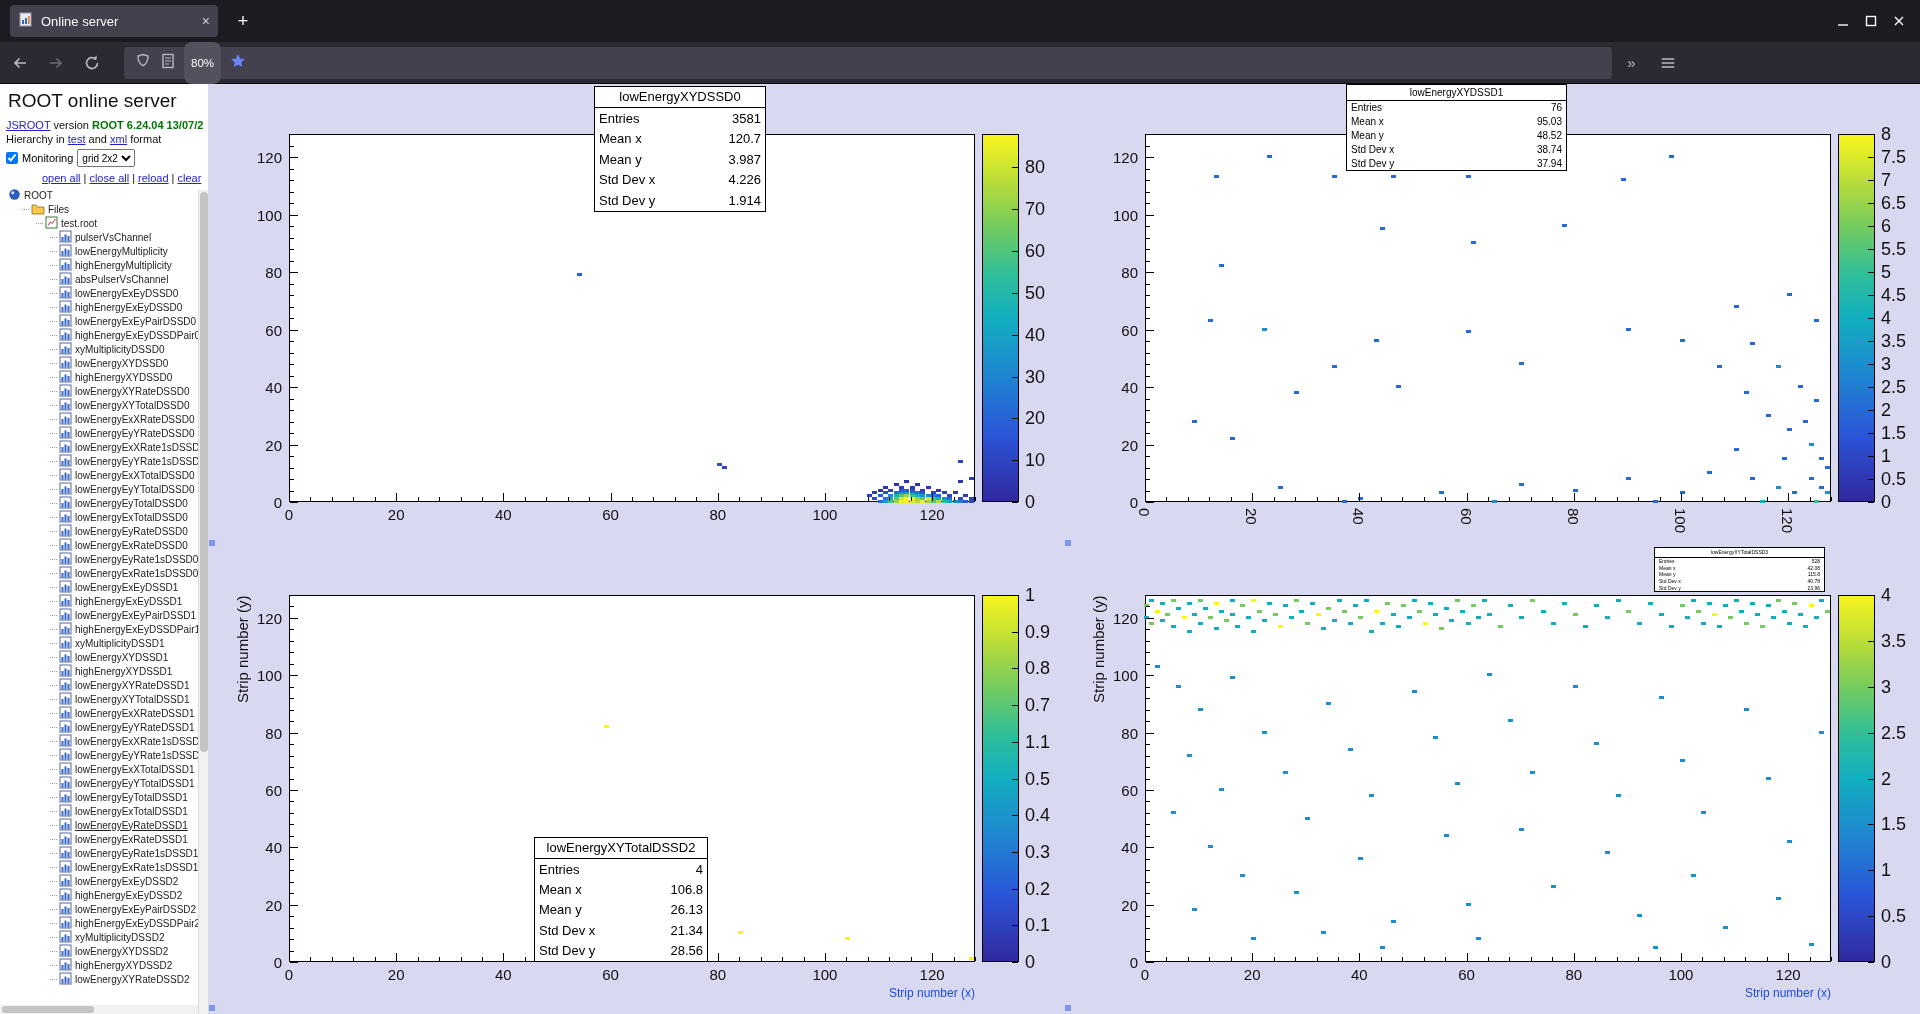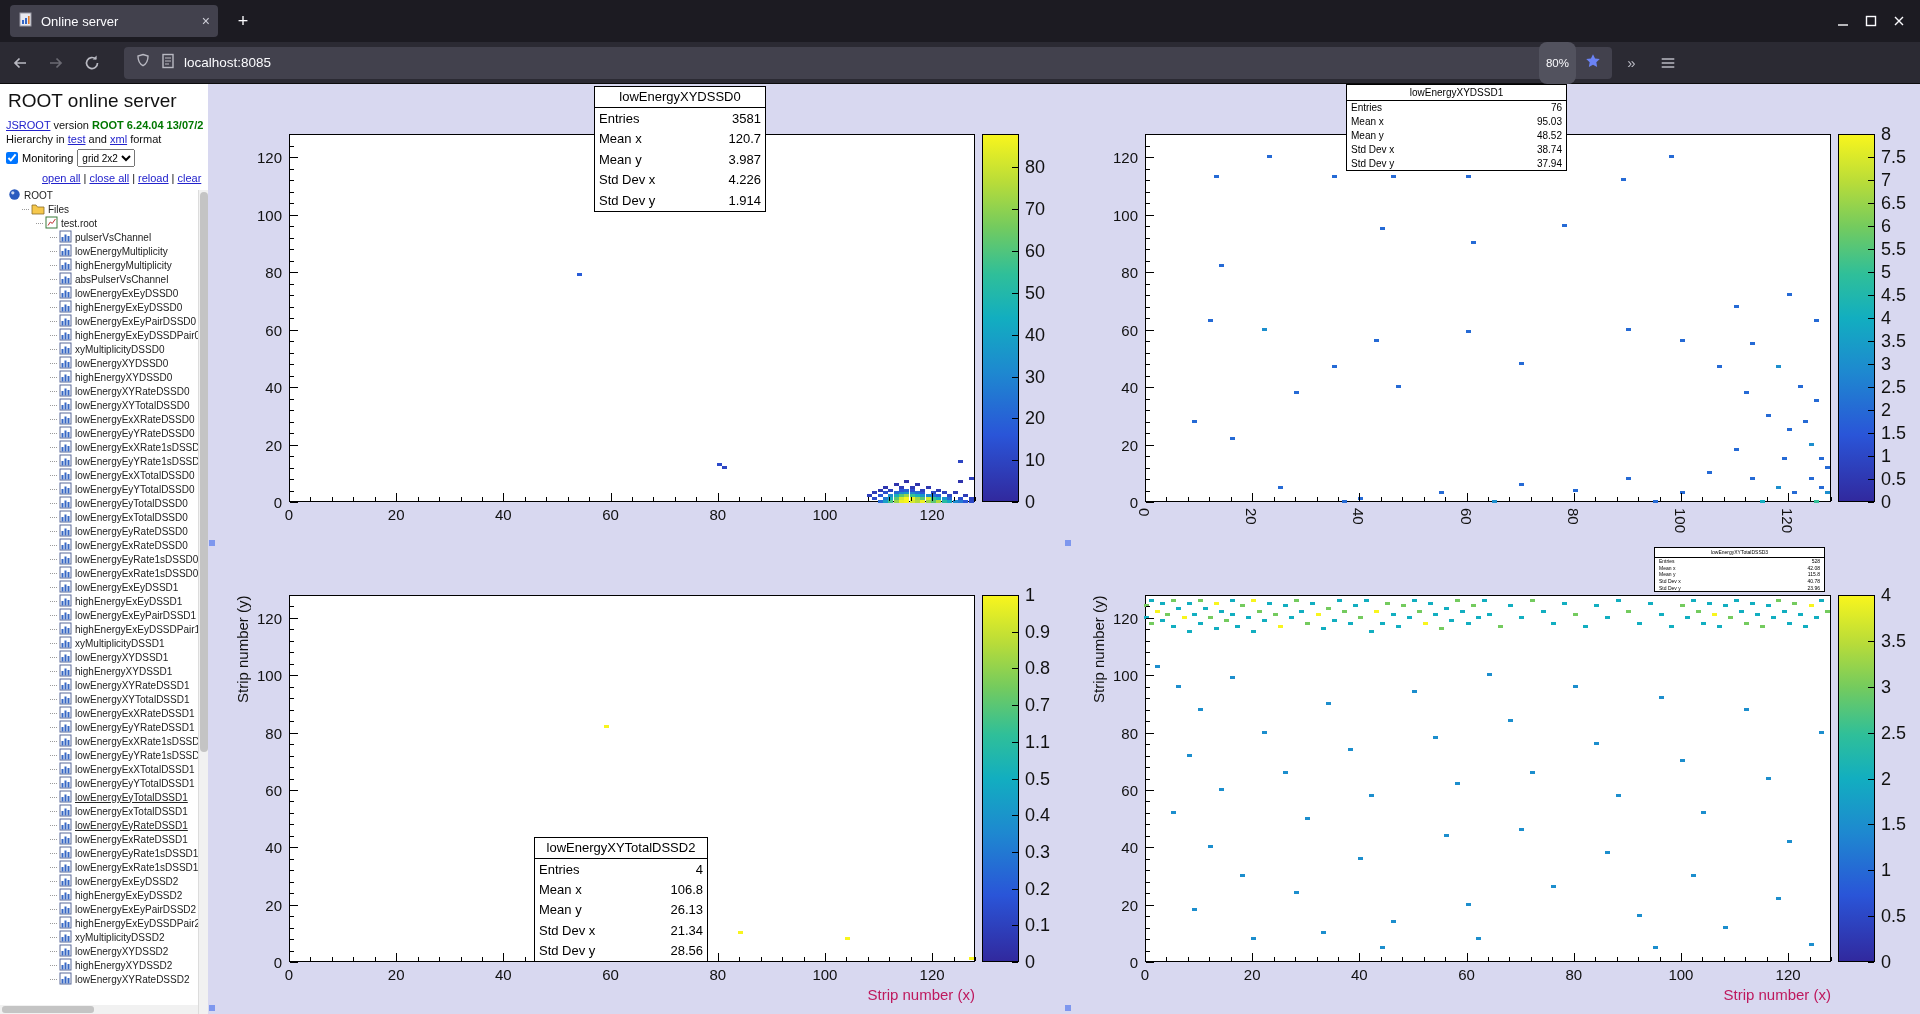--- a/index.html
+++ b/index.html
@@ -42,21 +42,21 @@
   .hsb{position:absolute;left:0;bottom:0;width:198px;height:9px;background:#f1f1f1;}
   .hsb .thumb{position:absolute;top:1px;left:2px;height:7px;width:92px;background:#c4c4c4;border-radius:3px;}
   
   .main{position:absolute;left:208px;top:84px;width:1712px;height:930px;background:#d8d8f0;}
   .pad{position:absolute;width:856px;height:465px;overflow:visible;}
   .frame{position:absolute;background:#fff;border:1px solid #000;box-sizing:border-box;}
   .tick{position:absolute;background:#000;}
   .xlab{position:absolute;width:44px;text-align:center;font-size:15px;color:#111;}
   .ylab{position:absolute;width:46px;text-align:right;font-size:15px;color:#111;}
   .vxlab{position:absolute;font-size:15px;color:#111;white-space:nowrap;transform-origin:0 0;transform:rotate(90deg);}
-  .xtitle{position:absolute;font-size:15px;color:#be185d;text-align:right;}
+  .xtitle{position:absolute;font-size:12px;color:#1d4ed8;text-align:right;}
   .ytitle{position:absolute;font-size:15px;color:#111;white-space:nowrap;transform-origin:0 0;transform:rotate(-90deg);}
   .bin{position:absolute;}
   .cbar{position:absolute;border:1px solid #000;box-sizing:border-box;
         background:linear-gradient(to top,#31299e 0%,#2a55d8 18%,#1e88d0 35%,#12aec0 50%,#2fbf99 62%,#74cb5e 75%,#b8dc39 87%,#f8f51d 100%);}
   .cblab{position:absolute;font-size:18px;color:#111;}
   .statbox{position:absolute;background:#fff;z-index:5;}
   .stitle{border:1px solid #000;background:#fff;text-align:center;overflow:hidden;}
   .srows{border:1px solid #000;background:#fff;margin-top:-1px;}
   .srow{display:flex;justify-content:space-between;padding:0 4px;align-items:center;}
   .padmark{position:absolute;width:6px;height:6px;background:#7e97ee;z-index:6;}
@@ -121,21 +121,20 @@
         <svg width="18" height="18" viewBox="0 0 20 20">
             <path d="M10 2.8l5.6 1.7c0 5.4-2.2 8.9-5.6 10.7C6.6 13.4 4.4 9.9 4.4 4.5z" fill="none" stroke="#b9b9c2" stroke-width="1.5"></path>
           </svg>
       </span>
       <span>
         <svg width="16" height="16" viewBox="0 0 16 16">
             <rect x="3" y="1.5" width="10" height="13" fill="none" stroke="#b9b9c2" stroke-width="1.4"></rect>
             <path d="M5 5h6M5 8h6M5 11h4" stroke="#b9b9c2" stroke-width="1.1"></path>
           </svg>
       </span>
-      <span class="urltext">localhost:8085</span>
       <span class="zoom">80%</span>
       <span>
         <svg width="18" height="18" viewBox="0 0 20 20">
             <path d="M10 2.5l2.3 4.7 5.2.7-3.8 3.6.9 5.1-4.6-2.4-4.6 2.4.9-5.1-3.8-3.6 5.2-.7z" fill="#6b83f5"></path>
           </svg>
       </span>
     </div>
     <div class="navbtn ovf">»</div>
     <div class="navbtn">
       <svg width="18" height="18" viewBox="0 0 20 20">
@@ -583,21 +582,21 @@
           <div class="trow" style="padding-left: 44px;">
             <span class="guide"></span>
             <span><svg width="13" height="13" viewBox="0 0 13 13">
                 <rect x="1" y="1" width="11" height="11" fill="#fff" stroke="#5a6a9a" stroke-width="1"></rect>
                 <rect x="2.5" y="7" width="2" height="4.5" fill="#3566c4"></rect>
                 <rect x="5.5" y="4.5" width="2" height="7" fill="#3566c4"></rect>
                 <rect x="8.5" y="6" width="2" height="5.5" fill="#3566c4"></rect>
               </svg></span>
             <span>lowEnergyEyYTotalDSSD1</span>
           </div>
-          <div class="trow" style="padding-left: 44px; text-decoration: underline;">
+          <div class="trow" style="padding-left: 44px;">
             <span class="guide"></span>
             <span><svg width="13" height="13" viewBox="0 0 13 13">
                 <rect x="1" y="1" width="11" height="11" fill="#fff" stroke="#5a6a9a" stroke-width="1"></rect>
                 <rect x="2.5" y="7" width="2" height="4.5" fill="#3566c4"></rect>
                 <rect x="5.5" y="4.5" width="2" height="7" fill="#3566c4"></rect>
                 <rect x="8.5" y="6" width="2" height="5.5" fill="#3566c4"></rect>
               </svg></span>
             <span>lowEnergyEyTotalDSSD1</span>
           </div>
           <div class="trow" style="padding-left: 44px;">

